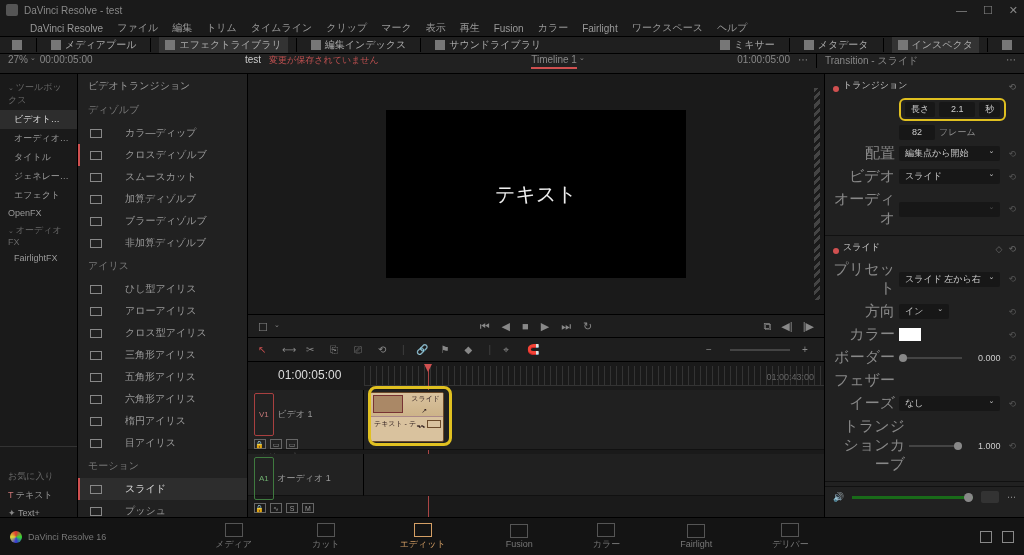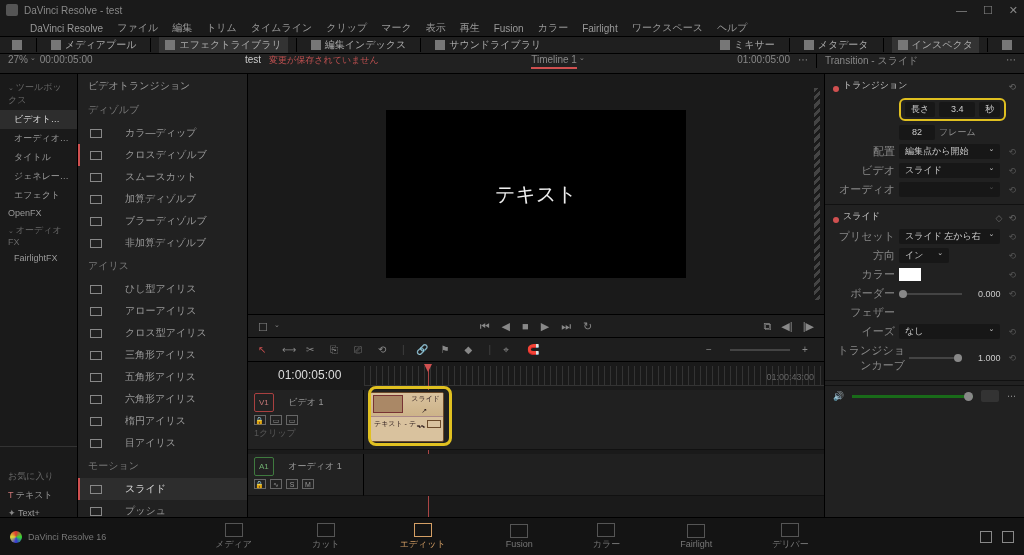--- a/index.html
+++ b/index.html
@@ -62,42 +62,42 @@
 .timeline .tc { position: absolute; left: 30px; top: 6px; color: #ddd; font-size: 12px; font-weight: 500; }
 .timeline .ruler { position: absolute; left: 116px; right: 0; top: 4px; height: 20px; background: repeating-linear-gradient(90deg, #333 0 1px, transparent 1px 6px); border-bottom: 1px solid #333; }
 .timeline .rulertc { position: absolute; right: 10px; top: 10px; font-size: 9px; color: #666; }
 .timeline .playhead { position: absolute; left: 180px; top: 2px; bottom: 0; width: 1px; background: rgba(208,80,80,.8); }
 .timeline .playhead::before { content: ""; position: absolute; top: 0; left: -4px; width: 8px; height: 8px; background: #d05050; clip-path: polygon(0 0, 100% 0, 50% 100%); }
 
 .track { position: absolute; left: 0; right: 0; height: 42px; display: flex; }
 .track.video { top: 28px; height: 60px; }
 .track.audio { top: 92px; }
 .track .head { width: 116px; background: #222; border-right: 1px solid #000; border-bottom: 1px solid #111; padding: 3px 6px; font-size: 9px; color: #999; }
-.track .head .badge { display: inline-block; border: 1px solid #a94040; color: #c47777; padding: 4px 4px; font-size: 8px; margin-right: 12px; border-radius: 2px; }
+.track .head .badge { display: inline-block; border: 1px solid #a94040; color: #c47777; padding: 16px 4px; font-size: 8px; margin-right: 1px; border-radius: 2px; }
 .track .head .badge.a { border-color: #3f7a3f; color: #6fae6f; }
 .track .head .ctrls { margin-top: 3px; display: flex; gap: 4px; }
 .track .head .sq { width: 12px; height: 10px; border: 1px solid #666; display: inline-block; font-size: 7px; text-align: center; line-height: 9px;}
 .track .lane { flex: 1; background: #202020; border-bottom: 1px solid #111; position: relative; }
 
 .clip-hi { position: absolute; top: 24px; left: 120px; width: 84px; height: 60px; border: 3px solid #e0c020; border-radius: 8px; z-index: 5; pointer-events: none; }
 .clip { position: absolute; top: 2px; left: 6px; width: 74px; height: 50px; background: #d9c29e; border: 1px solid #6b4a2a; border-radius: 2px; font-size: 7px; color: #322; overflow: hidden; }
 .clip .top { height: 24px; background: linear-gradient(#d9c29e, #cdb389); padding: 2px 3px; border-bottom: 1px solid #a88; position: relative;}
 .clip .top .ov { position: absolute; left: 2px; top: 2px; width: 30px; height: 18px; background: #a86; border: 1px solid #733; }
 .clip .bot { height: 24px; padding: 2px 3px; position: relative; }
 .clip .bot .sq2 { position: absolute; right: 2px; top: 3px; width: 14px; height: 8px; border: 1px solid #6b4a2a; }
 .clip .bot .sq3 { position: absolute; right: 18px; top: 3px; font-size: 8px; }
 
 
 .inspector { width: 200px; background: #212121; border-left: 1px solid #000; font-size: 9px; color: #aaa; }
 .inspector .grp { padding: 5px 8px; border-bottom: 1px solid #111; }
 .inspector .gname { display: flex; align-items: flex-end; gap: 4px; color: #ccc; margin-bottom: 4px; }
 .inspector .gname .dot { width: 6px; height: 6px; border-radius: 50%; background: #d05050; }
 .inspector .gname .ex { margin-left: auto; display: flex; gap: 6px; color: #666; }
 .inspector .prow { display: flex; align-items: center; gap: 4px; padding: 2px 0; min-height: 18px; }
-.inspector .prow .lbl { width: 62px; text-align: right; color: #888; font-size: 11px; }
+.inspector .prow .lbl { width: 62px; text-align: right; color: #888; font-size: 15px; }
 .inspector .prow .val { background: #171717; padding: 1px 6px; min-width: 36px; text-align: center; color: #ccc; border-radius: 2px; height: 15px; line-height: 13px;}
 .inspector .prow .sel { background: #171717; padding: 1px 6px; flex: 1; color: #ccc; border-radius: 2px; display: flex; height: 15px; align-items: flex-start;}
 .inspector .prow .sel .chev { margin-left: auto; font-size: 7px; }
 .inspector .prow .res { margin-left: 4px; color: #555; }
 .inspector .prow .swatch { width: 22px; height: 13px; background: #fff; }
 .inspector .prow .slider { flex: 1; height: 2px; background: #444; position: relative; }
 .inspector .prow .slider .k { position: absolute; left: 0; top: -3px; width: 8px; height: 8px; background: #888; border-radius: 50%; }
 .inspector .prow .num { min-width: 34px; text-align: right; color: #ccc; }
 .inspector .hi { border: 2px solid #e0c020; border-radius: 6px; padding: 2px 4px; display: inline-flex; gap: 4px; }
 .inspector .volrow { display:flex; align-items:center; gap:8px; padding:4px 8px; border-top:1px solid #111; margin-top: 4px;}
@@ -394,21 +394,21 @@
           <span class="dot"></span>
           <span>トランジション</span>
           <span class="ex">
             <span>⟲</span>
           </span>
         </div>
       <div class="prow">
         <span class="lbl"></span>
         <span class="hi">
           <span class="val" style="min-width:24px;">長さ</span>
-          <span class="val">3.4</span>
+          <span class="val">2.1</span>
           <span class="val" style="min-width:20px;">秒</span>
         </span>
       </div>
       <div class="prow">
           <span class="lbl"></span>
           <span class="val">82</span>
           <span style="color:#888">フレーム</span>
         </div>
       <div class="prow">
           <span class="lbl">配置</span>

